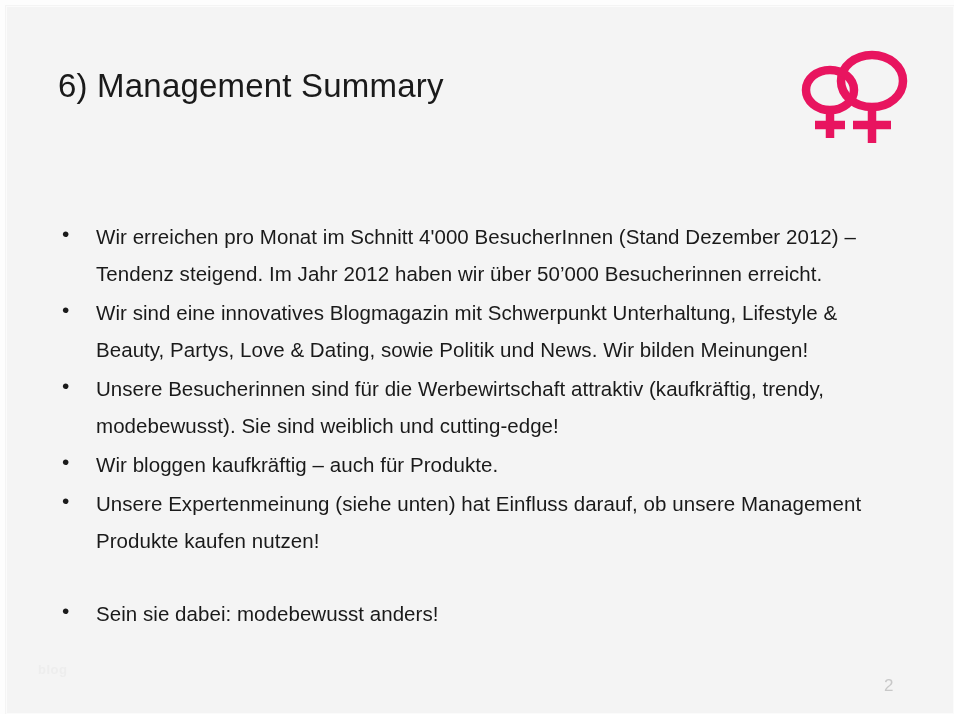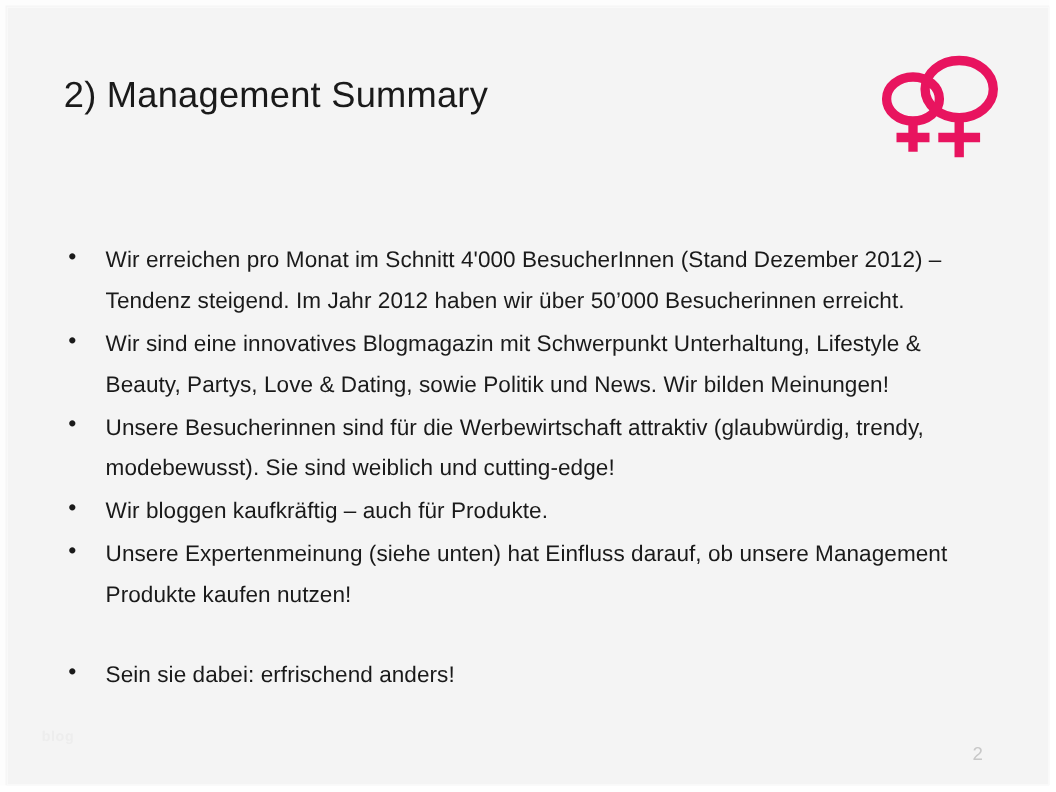--- a/index.html
+++ b/index.html
@@ -128,21 +128,21 @@
 <body>
 
 <div class="slide">
 
   <div class="slide-edge-top"></div>
   <div class="slide-edge-left"></div>
   <div class="slide-edge-right"></div>
   <div class="slide-edge-bottom"></div>
   <div class="slide-frame"></div>
 
-  <div class="title">2) Management Summary</div>
+  <div class="title">6) Management Summary</div>
 
   <div class="logo">
     <svg viewBox="0 0 118 100" width="118" height="100" aria-hidden="true">
       <g fill="none" stroke="#e8145f" stroke-width="8.5">
 
         <ellipse cx="77" cy="33" rx="31" ry="26"></ellipse>
         <line x1="77" y1="59" x2="77" y2="95" stroke-linecap="butt"></line>
         <line x1="58" y1="77" x2="96" y2="77" stroke-linecap="butt"></line>
 
         <ellipse cx="35" cy="42" rx="24" ry="20"></ellipse>
@@ -159,36 +159,36 @@
       <div class="bullet-text">Wir erreichen pro Monat im Schnitt 4'000 BesucherInnen (Stand Dezember 2012) – Tendenz steigend. Im Jahr 2012 haben wir über 50’000 Besucherinnen erreicht.</div>
     </div>
 
     <div class="bullet">
       <div class="bullet-marker">•</div>
       <div class="bullet-text">Wir sind eine innovatives Blogmagazin mit Schwerpunkt Unterhaltung, Lifestyle &amp; Beauty, Partys, Love &amp; Dating, sowie Politik und News. Wir bilden Meinungen!</div>
     </div>
 
     <div class="bullet">
       <div class="bullet-marker">•</div>
-      <div class="bullet-text">Unsere Besucherinnen sind für die Werbewirtschaft attraktiv (glaubwürdig, trendy, modebewusst). Sie sind weiblich und cutting-edge!</div>
+      <div class="bullet-text">Unsere Besucherinnen sind für die Werbewirtschaft attraktiv (kaufkräftig, trendy, modebewusst). Sie sind weiblich und cutting-edge!</div>
     </div>
 
     <div class="bullet">
       <div class="bullet-marker">•</div>
       <div class="bullet-text">Wir bloggen kaufkräftig – auch für Produkte.</div>
     </div>
 
     <div class="bullet">
       <div class="bullet-marker">•</div>
       <div class="bullet-text">Unsere Expertenmeinung (siehe unten) hat Einfluss darauf, ob unsere Management Produkte kaufen nutzen!</div>
     </div>
 
     <div class="bullet spaced">
       <div class="bullet-marker">•</div>
-      <div class="bullet-text">Sein sie dabei: erfrischend anders!</div>
+      <div class="bullet-text">Sein sie dabei: modebewusst anders!</div>
     </div>
 
   </div>
 
   <div class="watermark">blog</div>
   <div class="page-number">2</div>
 
 </div>
 
 </body></html>

